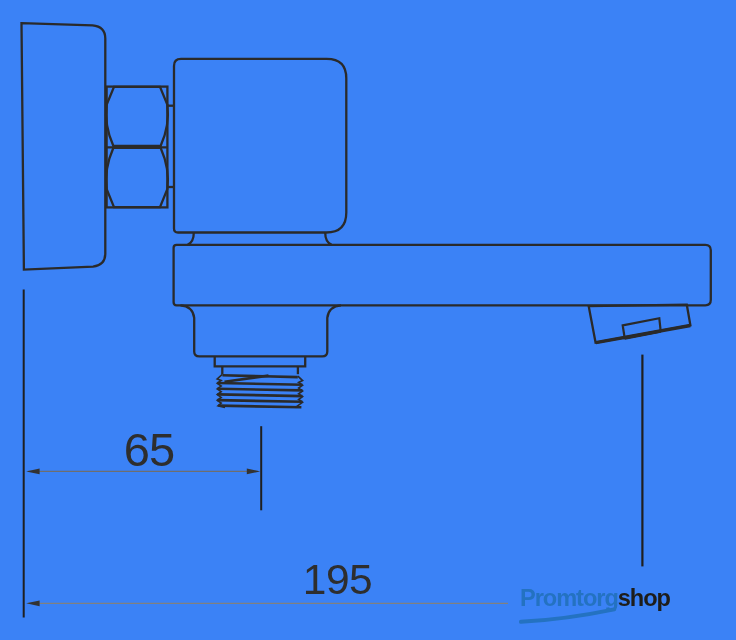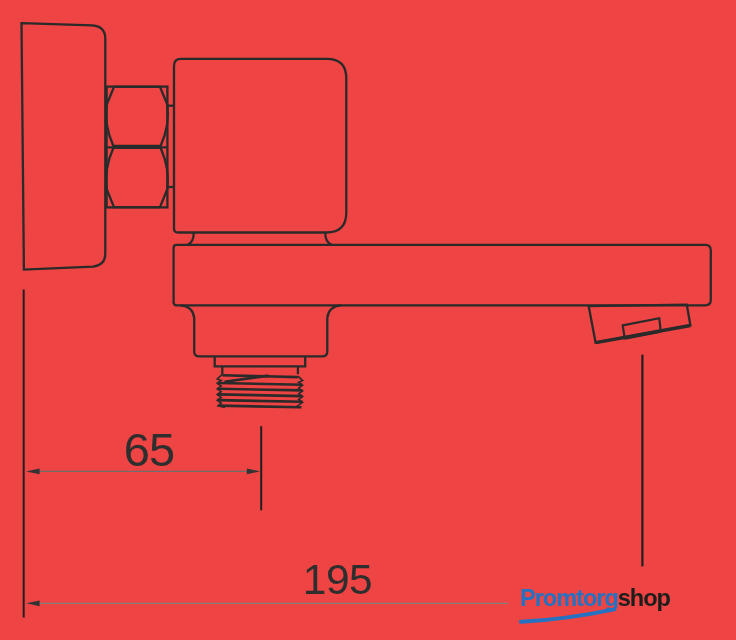--- a/index.html
+++ b/index.html
@@ -1,16 +1,16 @@
 <!DOCTYPE html>
 <html><head>
 <meta charset="utf-8">
 <style>
   html,body{margin:0;padding:0;background:#ffffff;}
-  .wrap{width:736px;height:640px;position:relative;background:#ef4444;overflow:hidden;}
+  .wrap{width:736px;height:640px;position:relative;background:#3b82f6;overflow:hidden;}
   svg{display:block;}
   text{font-family:"Liberation Sans", sans-serif;}
 </style>
 </head>
 <body>
 <div class="wrap">
 <svg width="736" height="640" viewBox="0 0 736 640" xmlns="http://www.w3.org/2000/svg">
   <g fill="none" stroke="#2a2a2a" stroke-width="2.3">
 
     <path d="M 21.5 23.2 L 92.5 25.3 Q 105.3 26.4 105.3 38.5 L 105.3 253.5 Q 105.3 265.2 93 266.6 L 23.9 269.6 Z"></path>

